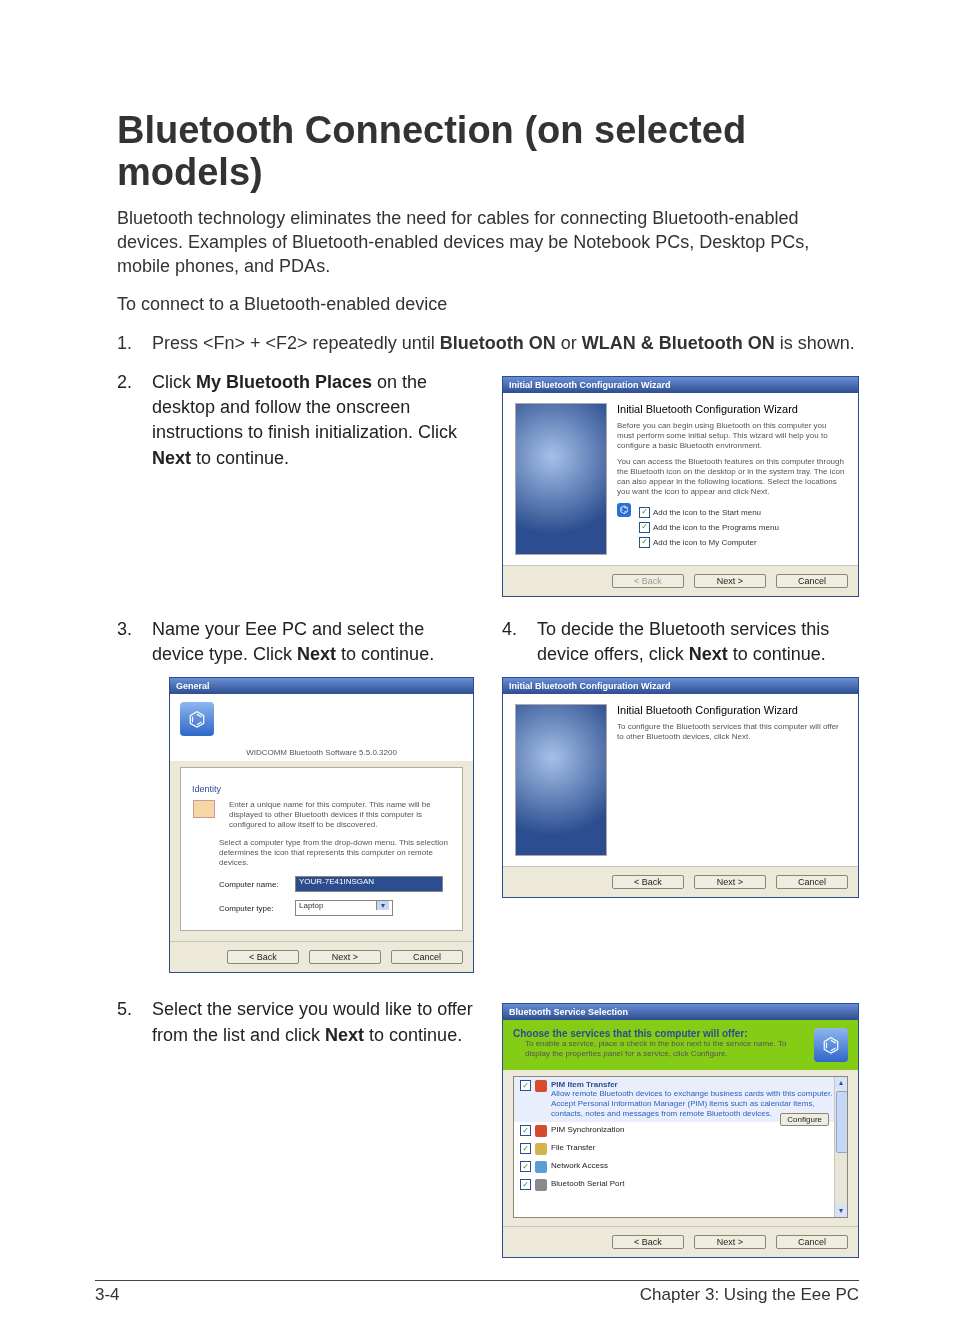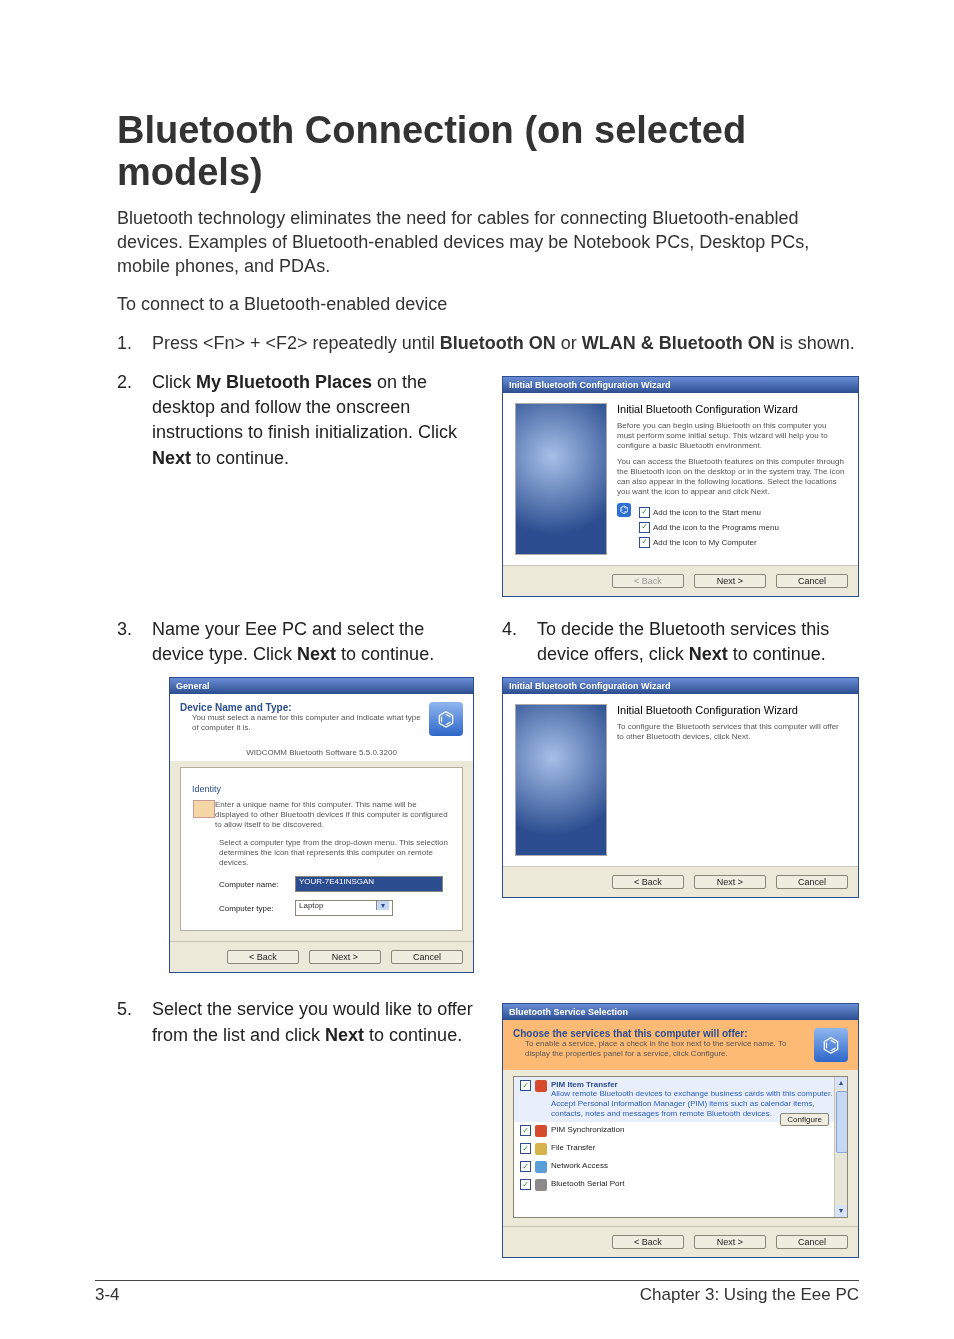--- a/index.html
+++ b/index.html
@@ -127,21 +127,21 @@
   }
   .gen .grouplabel { color:#2c4e90; font-size:9px; margin: -16px 0 6px -4px; background:#fff; display:inline-block; padding:0 3px;}
   .gen .field-row { display:flex; align-items:center; gap:6px; font-size:8px; margin-top:8px;}
   .gen .field-row .lbl { width:70px; }
   .gen .txt-input { border:1px solid #8a8678; height:14px; padding:0 3px; font-size:8px; background:#fff;}
   .gen .txt-input.hilite { background:#2c4e90; color:#fff; }
   .gen .txt-input.sel { width:90px; background:#fff; color:#333; display:flex; justify-content:space-between; align-items:flex-start;}
   .gen .txt-input.sel .arrow{background:#c6d6f5;border-left:1px solid #8a8678;width:12px;text-align:center;color:#2c4e90;}
 
   
-  .svc .header-area { padding: 8px 10px; background: #fdba74; display:flex; gap:8px; align-items:flex-start;}
+  .svc .header-area { padding: 8px 10px; background: #84cc16; display:flex; gap:8px; align-items:flex-start;}
   .svc .header-area .bt-logo {width:34px;height:34px;border-radius:4px;background:linear-gradient(#8fb6ef,#2d67c9);color:#fff;font-size:20px;display:flex;align-items:center;justify-content:center;}
   .svc .listbox { border:1px solid #8a8678; margin:6px 10px 8px 10px; background:#fff; height:140px; position:relative; overflow:hidden;}
   .svc .item { padding:3px 6px; font-size:8px; display:flex; align-items:flex-start; gap:4px;}
   .svc .item.sel { background:#e8eefc; }
   .svc .item .cb{flex:0 0 auto;}
   .svc .item .svc-icon{width:12px;height:12px;border-radius:2px;flex:0 0 auto;}
   .svc .item .svc-label{flex:1;}
   .svc .conf-btn{position:absolute; right:18px; top:36px; border:1px solid #8a8678;background:#efece0;font-size:8px;padding:1px 6px;border-radius:2px;}
   .svc .scrollbar{position:absolute;right:0;top:0;width:12px;height:100%;background:#e7e4d8;border-left:1px solid #c9c5b8;}
   .svc .scrollbar .thumb{position:absolute;left:1px;top:14px;width:10px;height:60px;background:#c6d6f5;border:1px solid #8aa6d8;border-radius:2px;}
@@ -234,30 +234,26 @@
       <div class="step-row">
         <span class="step-num">3.</span>
         <span class="step-body">
           <span>Name your Eee PC and select the device type. Click </span><b>Next</b><span> to continue.</span>
         </span>
       </div>
 
       <div class="shot gen" style="margin-left:52px">
         <div class="titlebar">General</div>
         <div class="header-area">
-          <div class="ht">
-            <div class="miniblue">Device Name and Type:</div>
-            <div class="tinytxt" style="margin-left:12px">You must select a name for this computer and indicate what type of computer it is.</div>
-          </div>
           <div class="bt-logo">⌬</div>
         </div>
         <div style="text-align:center;font-size:8px;color:#555;padding:4px 0;background:#fff">WIDCOMM Bluetooth Software 5.5.0.3200</div>
         <div class="innerbox">
           <span class="grouplabel">Identity</span>
-          <div style="display:flex;gap:0">
+          <div style="display:flex;gap:14px">
             <div style="width:20px;height:16px;background:#f4d7a4;border:1px solid #c99;"></div>
             <div class="tinytxt" style="flex:1">Enter a unique name for this computer. This name will be displayed to other Bluetooth devices if this computer is configured to allow itself to be discovered.</div>
           </div>
           <div class="tinytxt" style="margin-top:8px;margin-left:26px">Select a computer type from the drop-down menu. This selection determines the icon that represents this computer on remote devices.</div>
           <div class="field-row" style="margin-left:26px">
             <span class="lbl">Computer name:</span>
             <span class="txt-input hilite" style="width:140px">YOUR-7E41INSGAN</span>
           </div>
           <div class="field-row" style="margin-left:26px">
             <span class="lbl">Computer type:</span>

